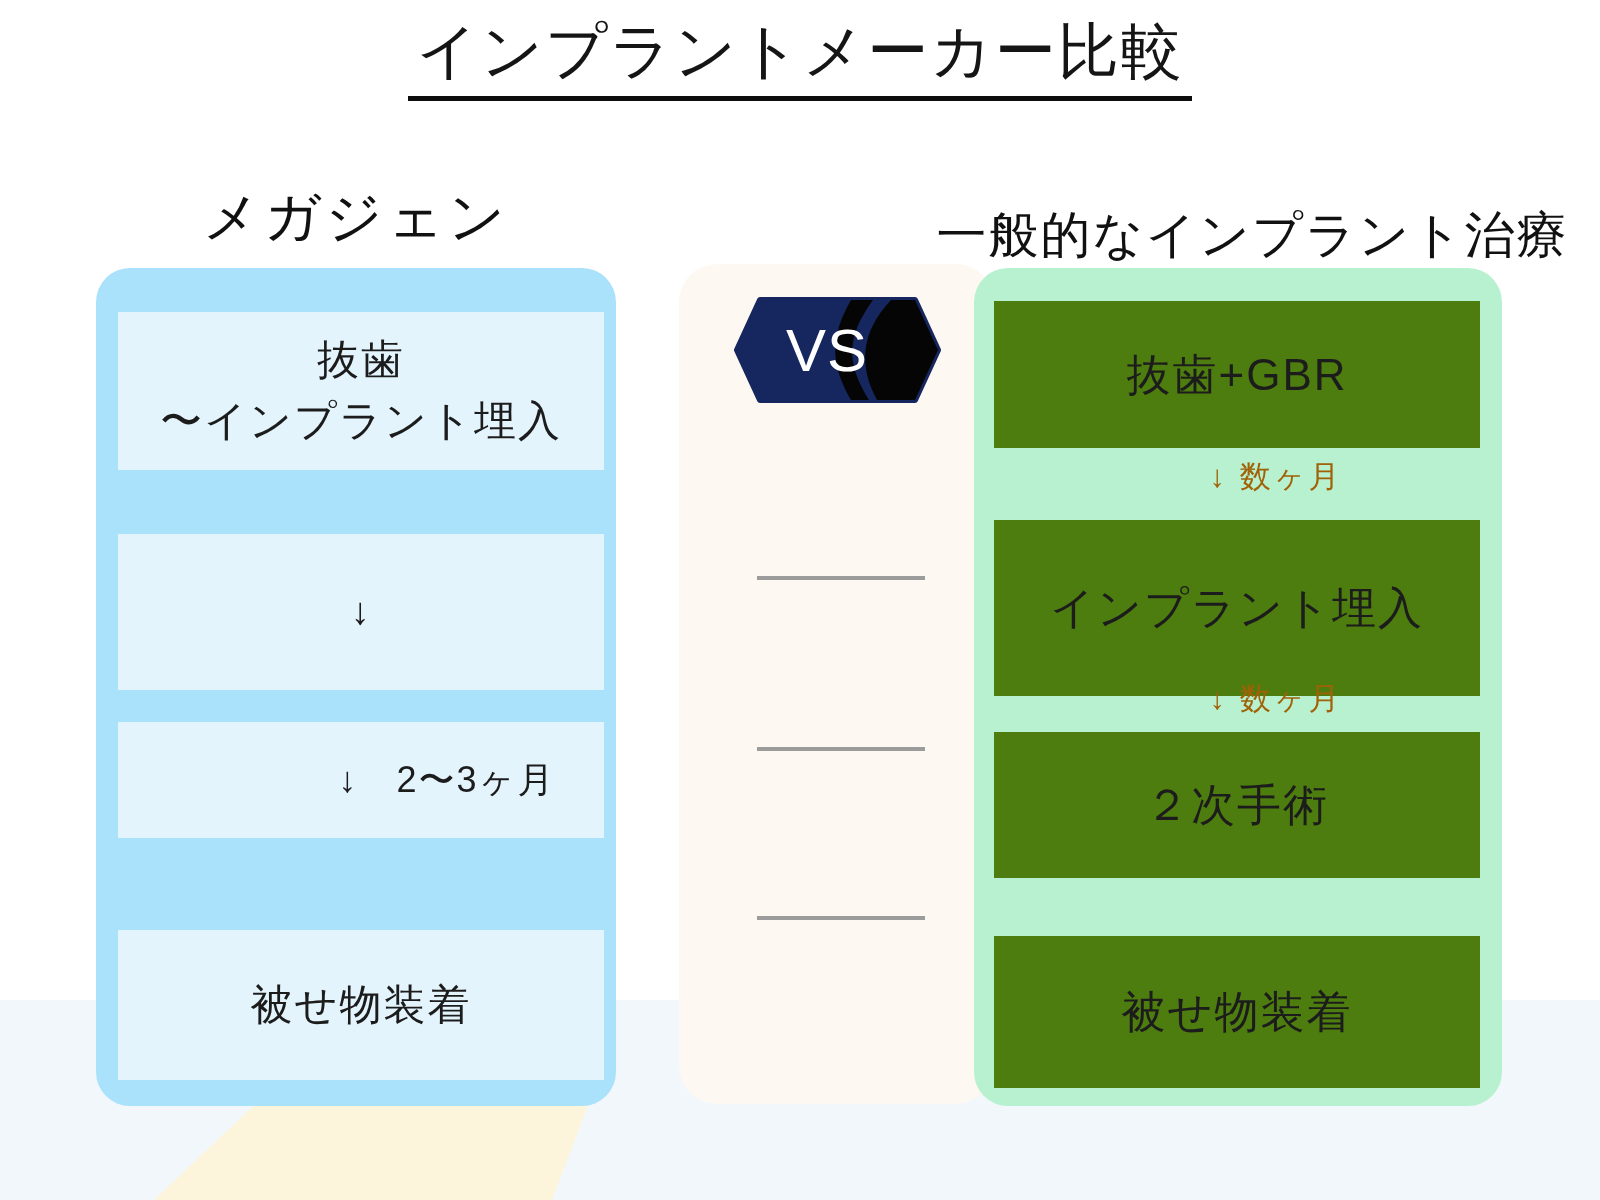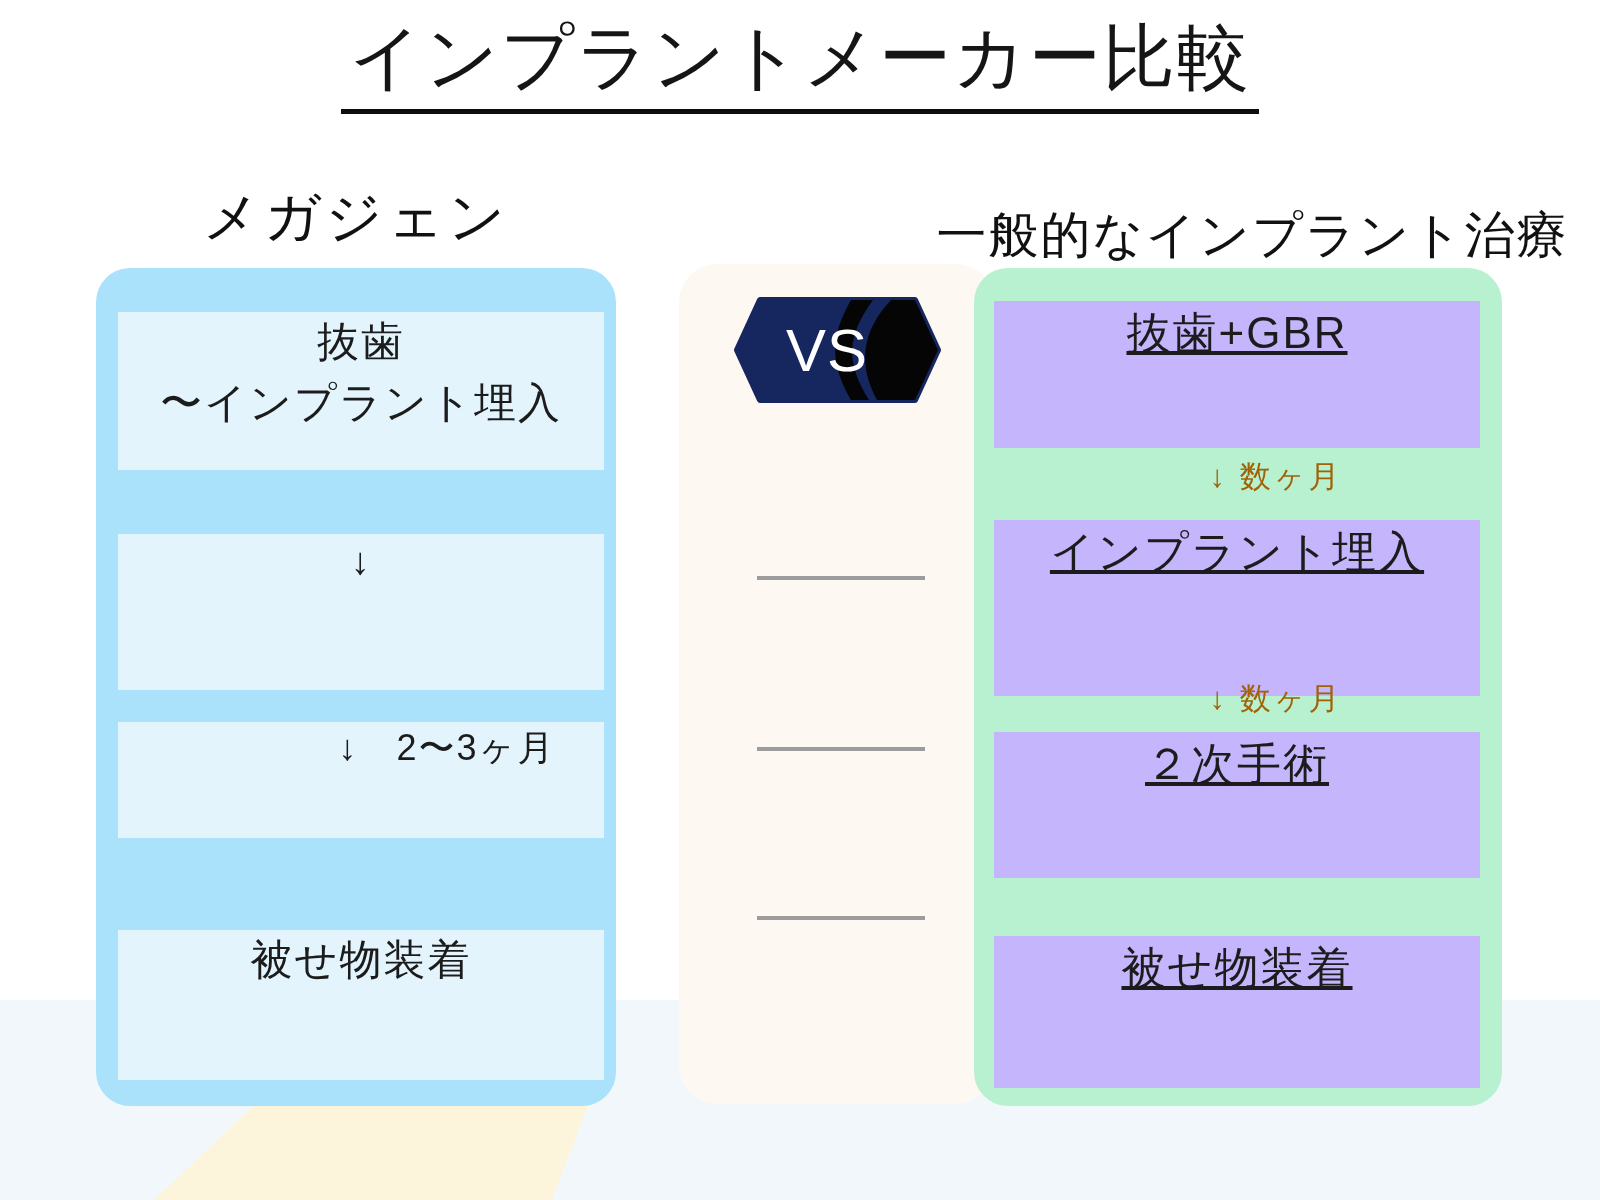--- a/index.html
+++ b/index.html
@@ -8,37 +8,37 @@
     background:#ffffff;
     font-family:"Liberation Sans","DejaVu Sans",sans-serif;
     color:#151515;
   }
   
   .bottom-band{position:absolute;left:0;top:1000px;width:1600px;height:200px;background:#F2F7FC;z-index:1;}
   .yellow-accent{position:absolute;left:0;top:0;width:1600px;height:1200px;background:#FCF5DB;z-index:2;
     clip-path:polygon(265px 1095px,592px 1095px,552px 1200px,154px 1200px);}
   
   .title-wrap{position:absolute;left:0;top:16px;width:1600px;text-align:center;z-index:3;}
-  .title-line{display:inline-block;font-size:72px;font-weight:500;letter-spacing:2px;
+  .title-line{display:inline-block;font-size:61px;font-weight:500;letter-spacing:2px;
     border-bottom:5px solid #0d0d0d;padding:0 8px 10px 8px;line-height:1.15;}
   .title-line2{font-size:55px;margin-top:10px;padding-right:40px;}
   
   .col-header{position:absolute;z-index:3;text-align:center;font-weight:400;color:#111;}
   .header-left{left:86px;width:540px;top:180px;font-size:56px;letter-spacing:4px;}
   .header-right{left:905px;width:695px;top:202px;font-size:50px;letter-spacing:2px;}
   
   .card{position:absolute;top:268px;height:838px;border-radius:34px;z-index:3;}
   .card-left{left:96px;width:520px;background:#A9E2FA;}
   .card-right{left:974px;width:528px;background:#B7F1CF;}
   .mid-panel{position:absolute;left:640px;top:264px;width:315px;height:840px;border-radius:38px;background:#FDF8F1;z-index:3;margin-left:39px;}
   
   .step{position:absolute;left:22px;right:12px;display:flex;flex-direction:column;
-    align-items:center;justify-content:flex-start;font-size:42px;line-height:1.45;letter-spacing:2px;color:#1c1c1c;}
+    align-items:center;justify-content:center;font-size:42px;line-height:1.45;letter-spacing:2px;color:#1c1c1c;}
   .card-left .step{background:#E3F4FD;}
-  .card-right .step{background:#c4b5fd;left:20px;right:22px;font-size:44px;text-decoration:underline;}
+  .card-right .step{background:#4d7c0f;left:20px;right:22px;font-size:44px;}
   .l-box1{top:44px;height:158px;}
   .l-box2{top:266px;height:156px;font-size:38px;}
   .l-box3{top:454px;height:116px;font-size:36px;}
   .l-box3 .offset-right{position:relative;left:86px;}
   .l-box4{top:662px;height:150px;}
   .r-box1{top:33px;height:147px;}
   .r-box2{top:252px;height:176px;}
   .r-box3{top:464px;height:146px;}
   .r-box4{top:668px;height:152px;}
   .arrow-label{position:absolute;left:0;width:100%;text-align:center;font-size:31px;letter-spacing:3px;color:#a16207;}

